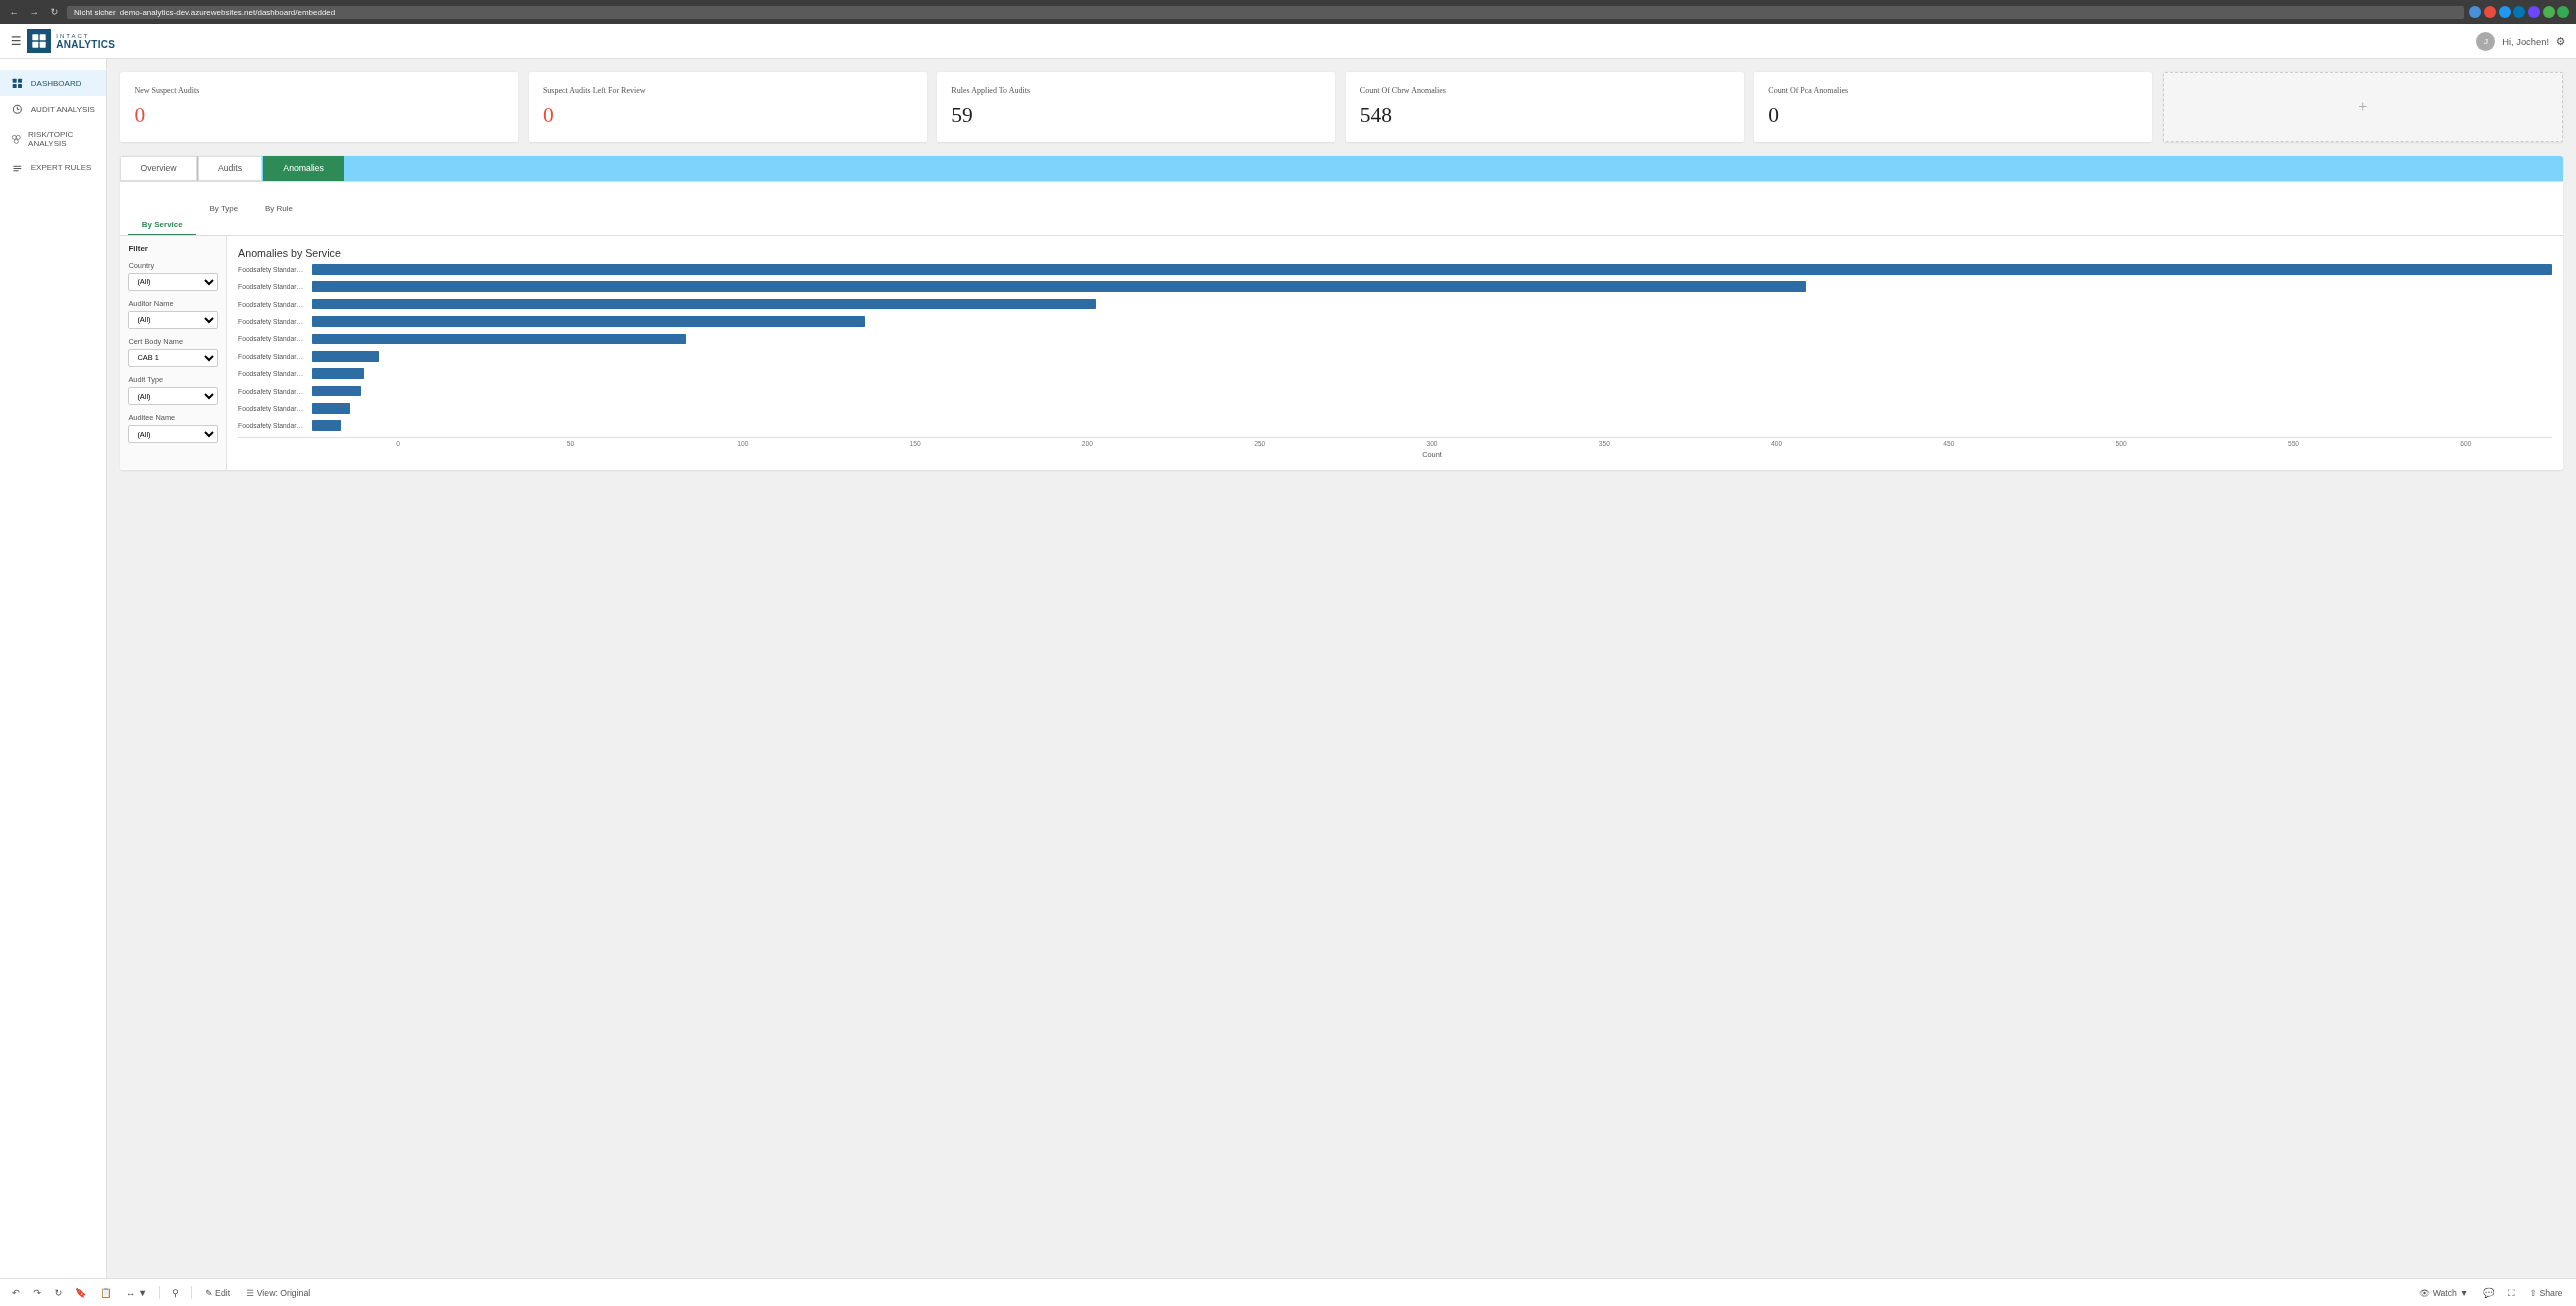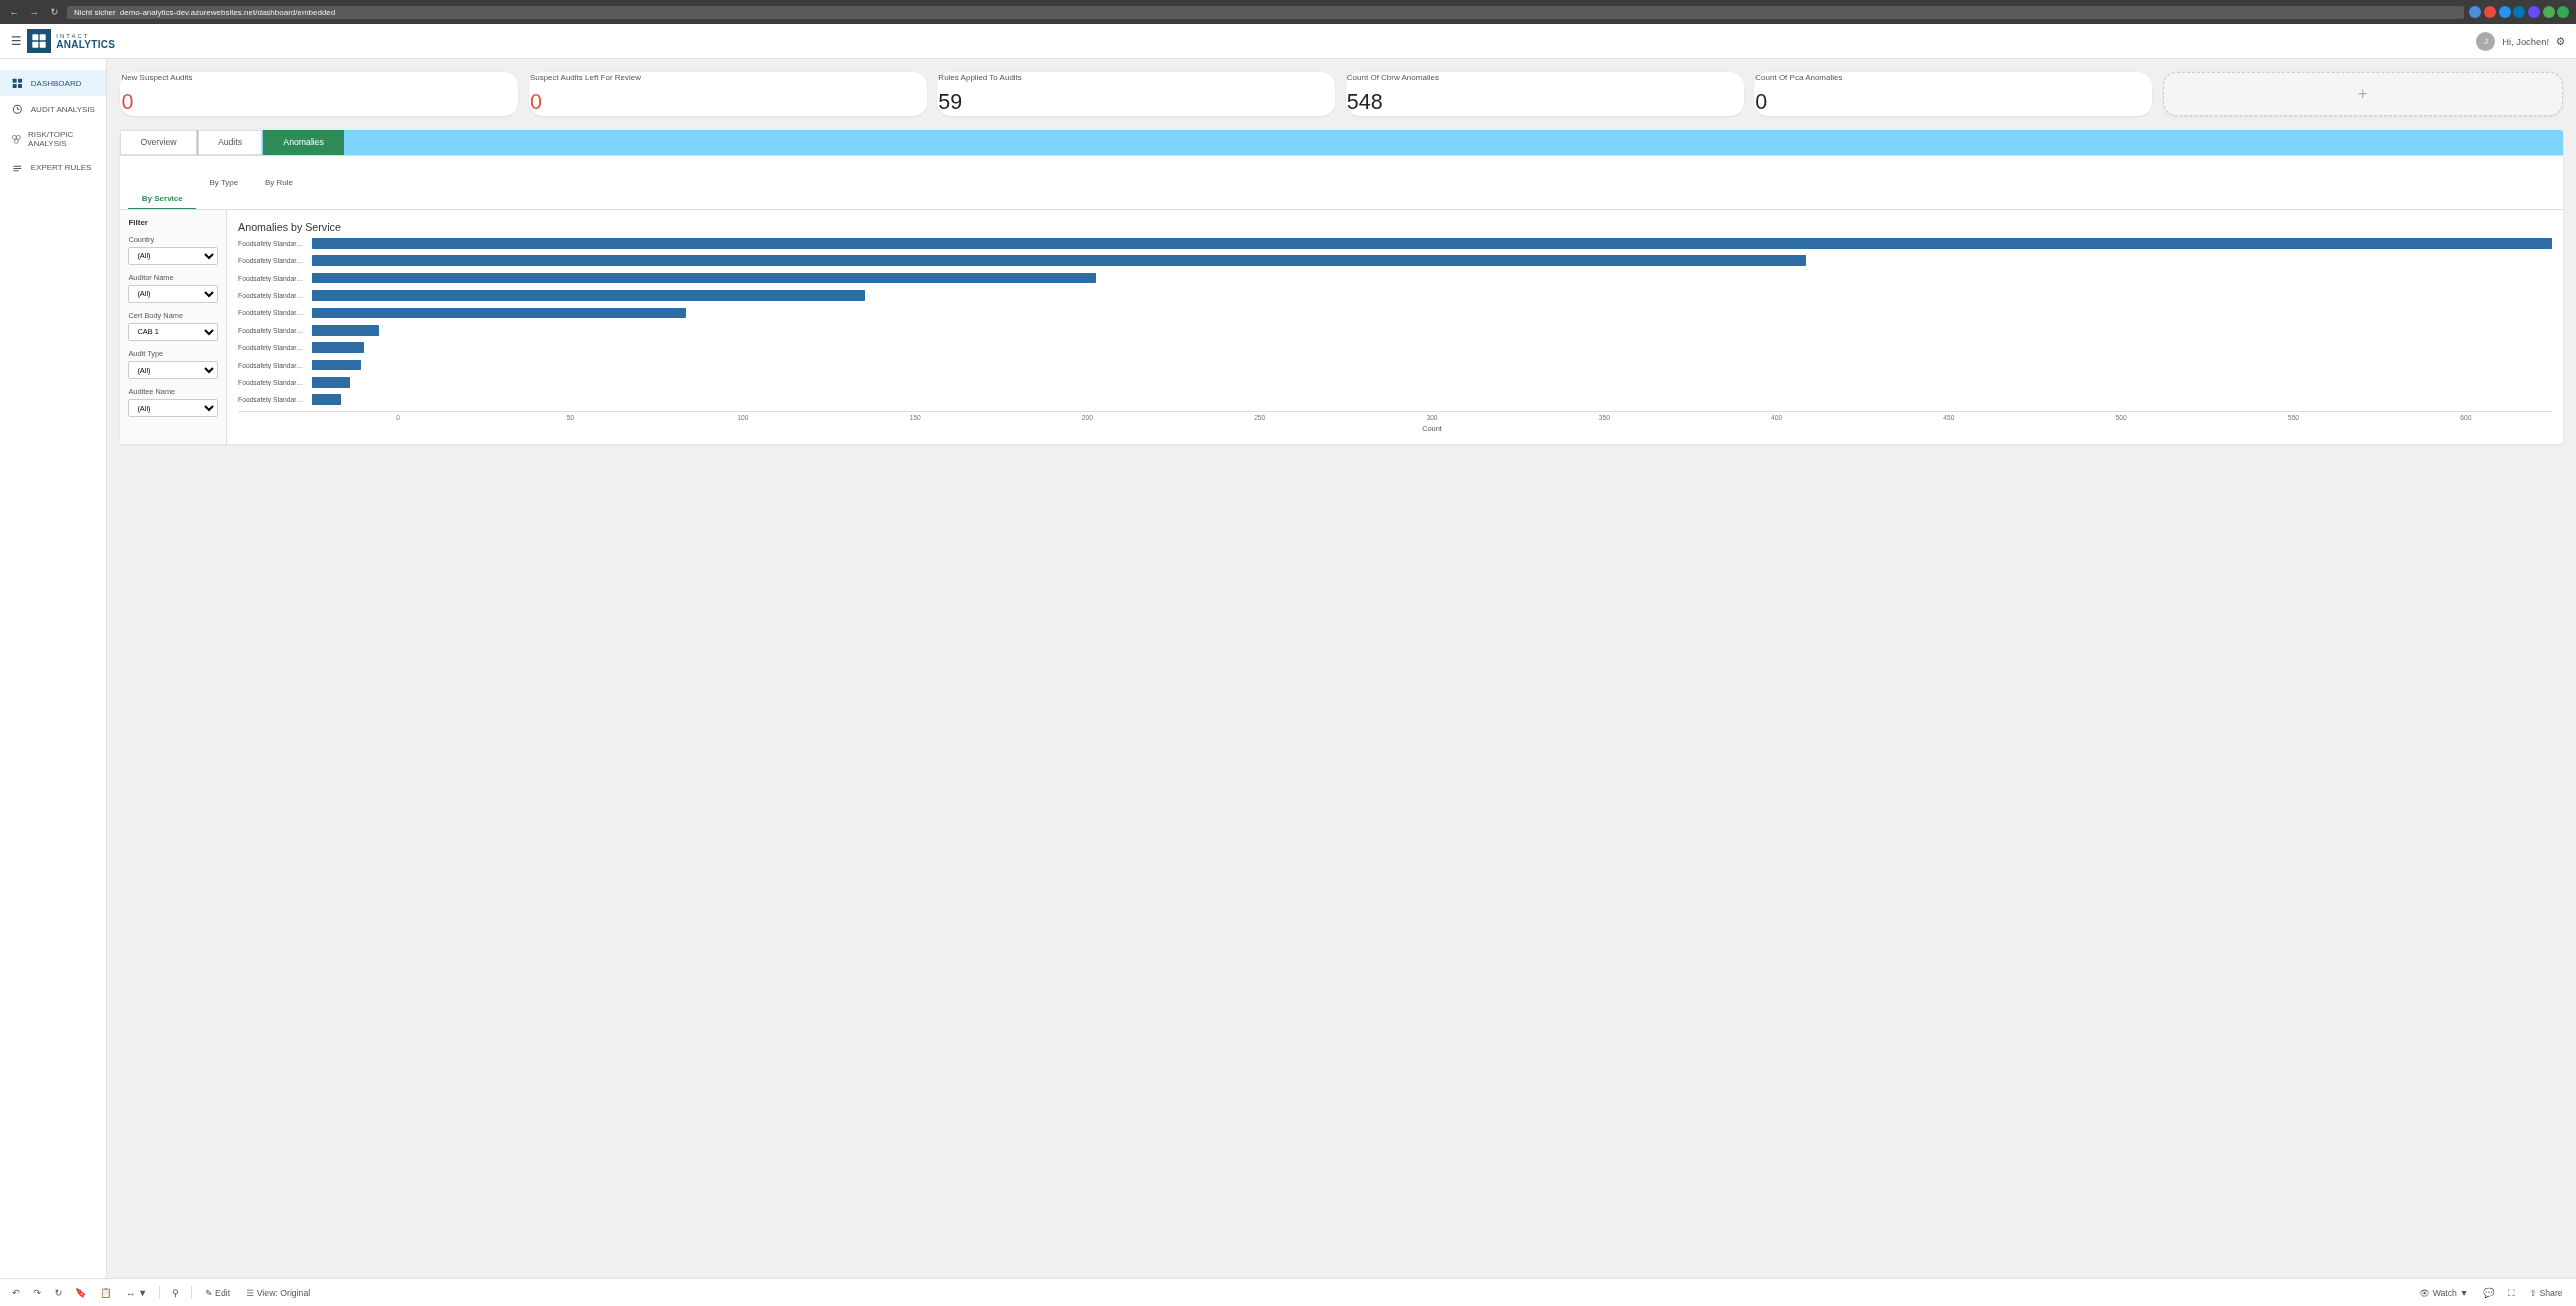--- a/index.html
+++ b/index.html
@@ -83,25 +83,26 @@
     .sidebar-item.active { background: #e8f4fd; color: #1a5276; }
     .sidebar-item-icon { width: 13.4px; height: 13.4px; display: flex; align-items: center; justify-content: center; }
 
     
     .content-area { flex: 1; overflow-y: auto; padding: 13.4px; background: #f0f0f0; }
 
     
     .kpi-row { display: flex; gap: 10.7px; margin-bottom: 13.4px; }
     .kpi-card {
       background: #fff;
-      border-radius: 14px;
-      padding: 1px;
+      border-radius: 2px;
+      padding: 14px;
       flex: 1;
       box-shadow: 0 0.7px 2px rgba(0,0,0,0.08);
       min-width: 81px;
+      font-family: Liberation Serif, serif;
     }
     .kpi-card.add-card {
       display: flex; align-items: center; justify-content: center;
       background: #f5f5f5;
       border: 1.3px dashed #ccc;
       font-size: 16px; color: #aaa; cursor: pointer;
     }
     .kpi-title { font-size: 8px; color: #555; margin-bottom: 8px; font-weight: 500; }
     .kpi-value { font-size: 21.5px; font-weight: 400; }
     .kpi-value.red { color: #e74c3c; }

